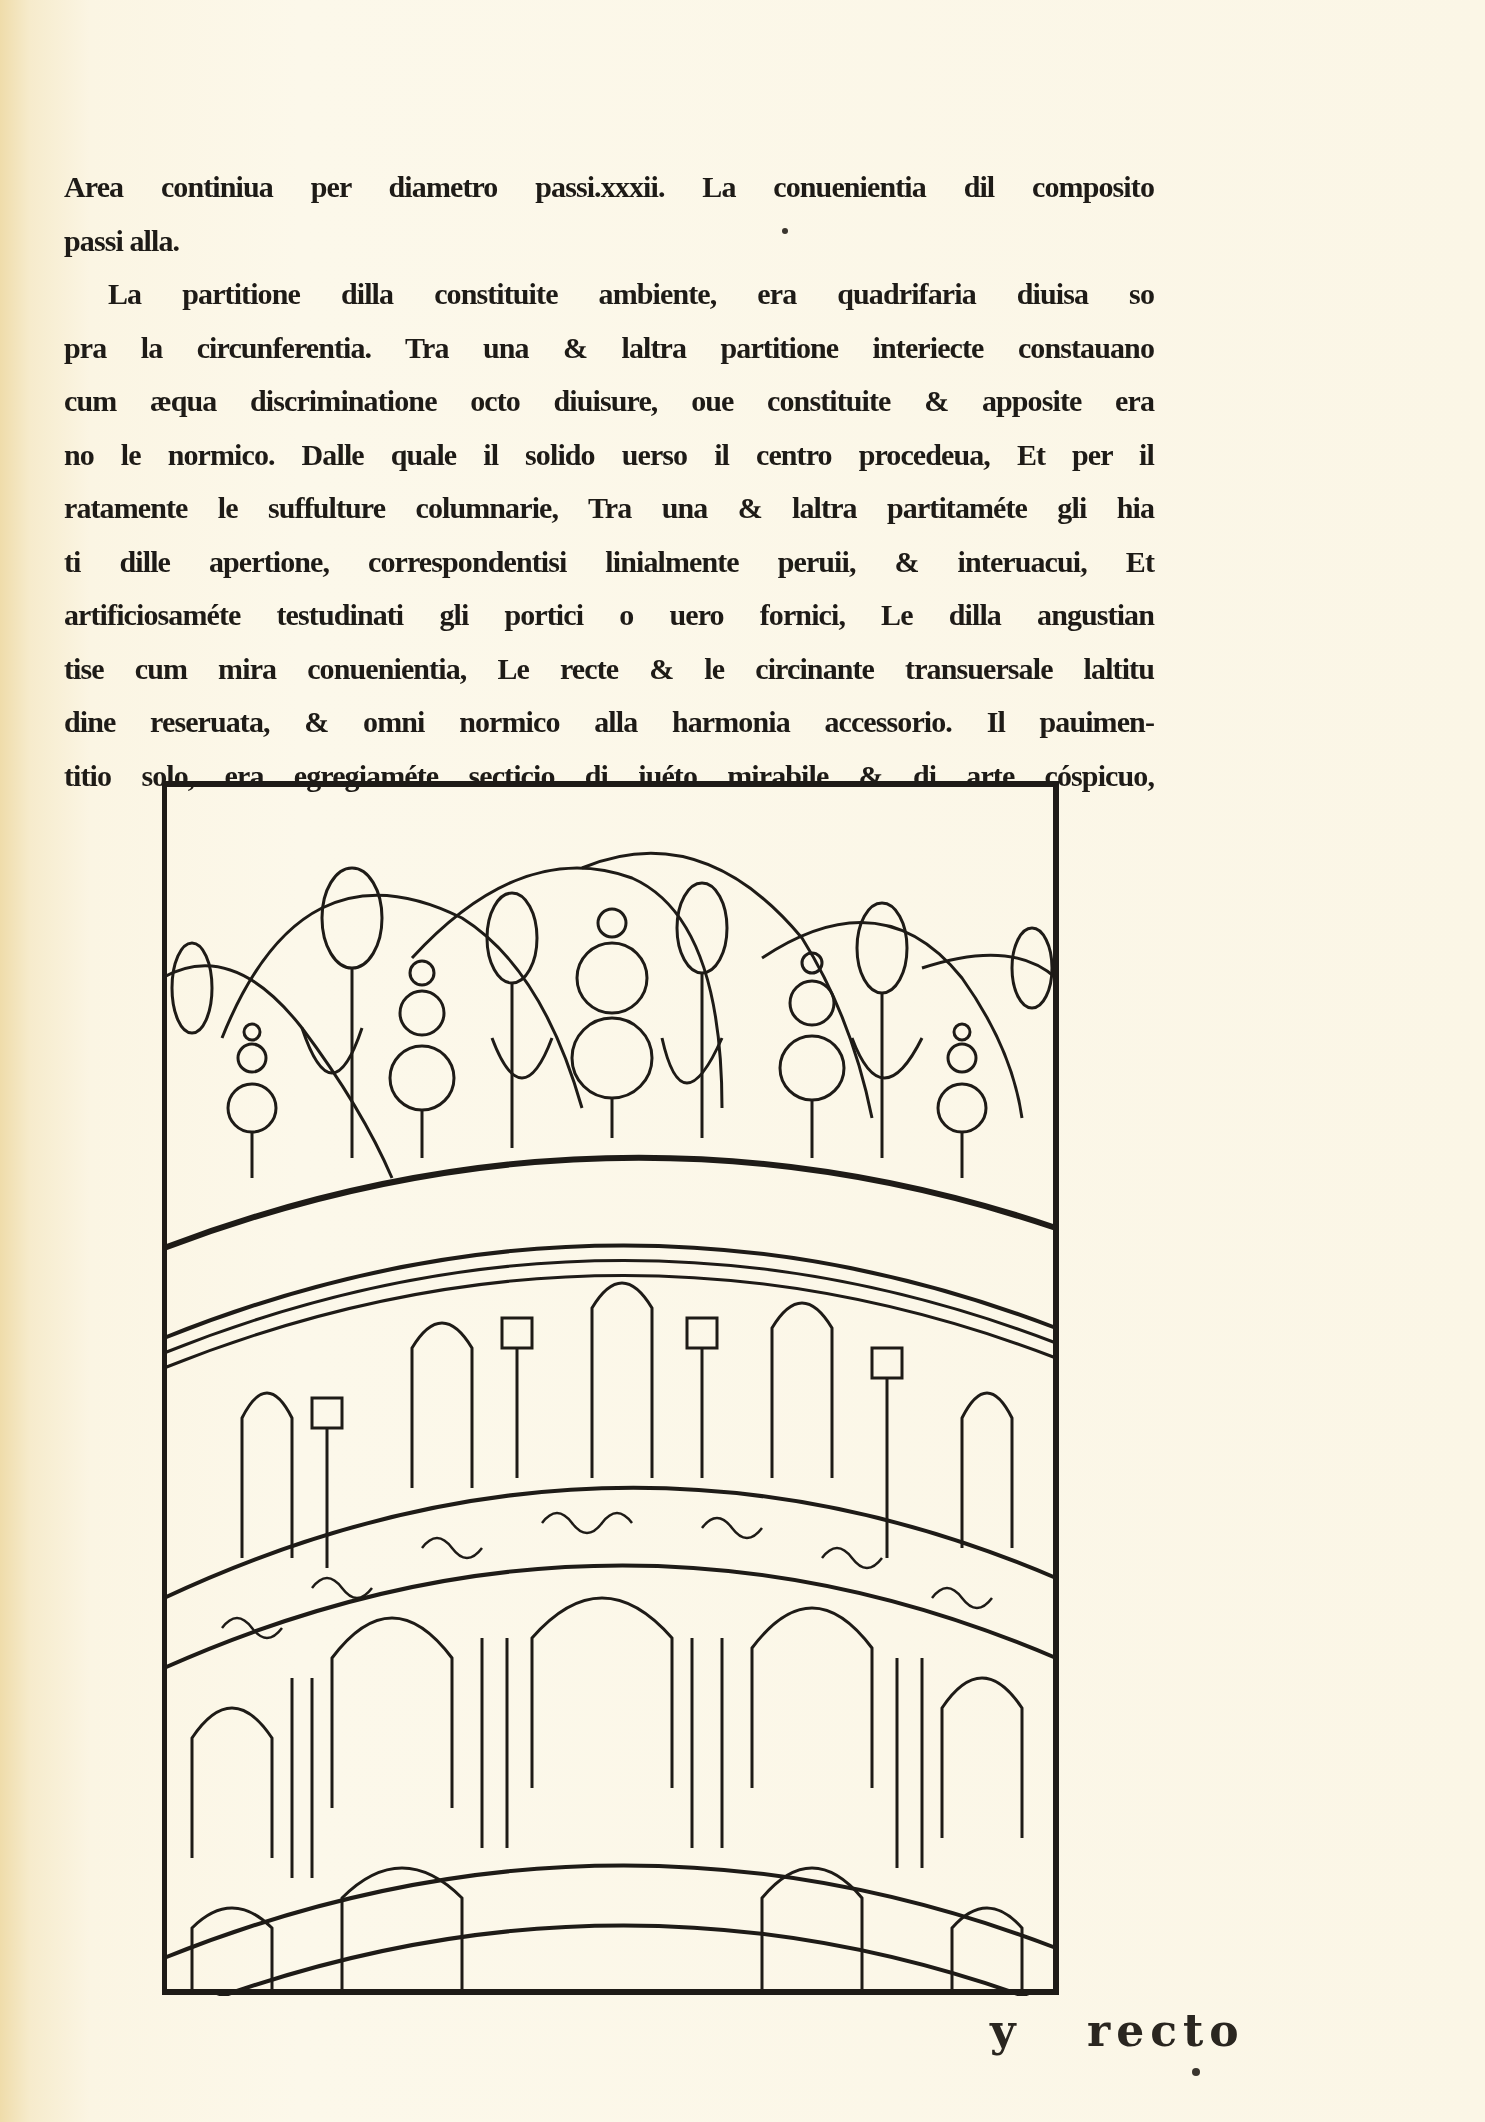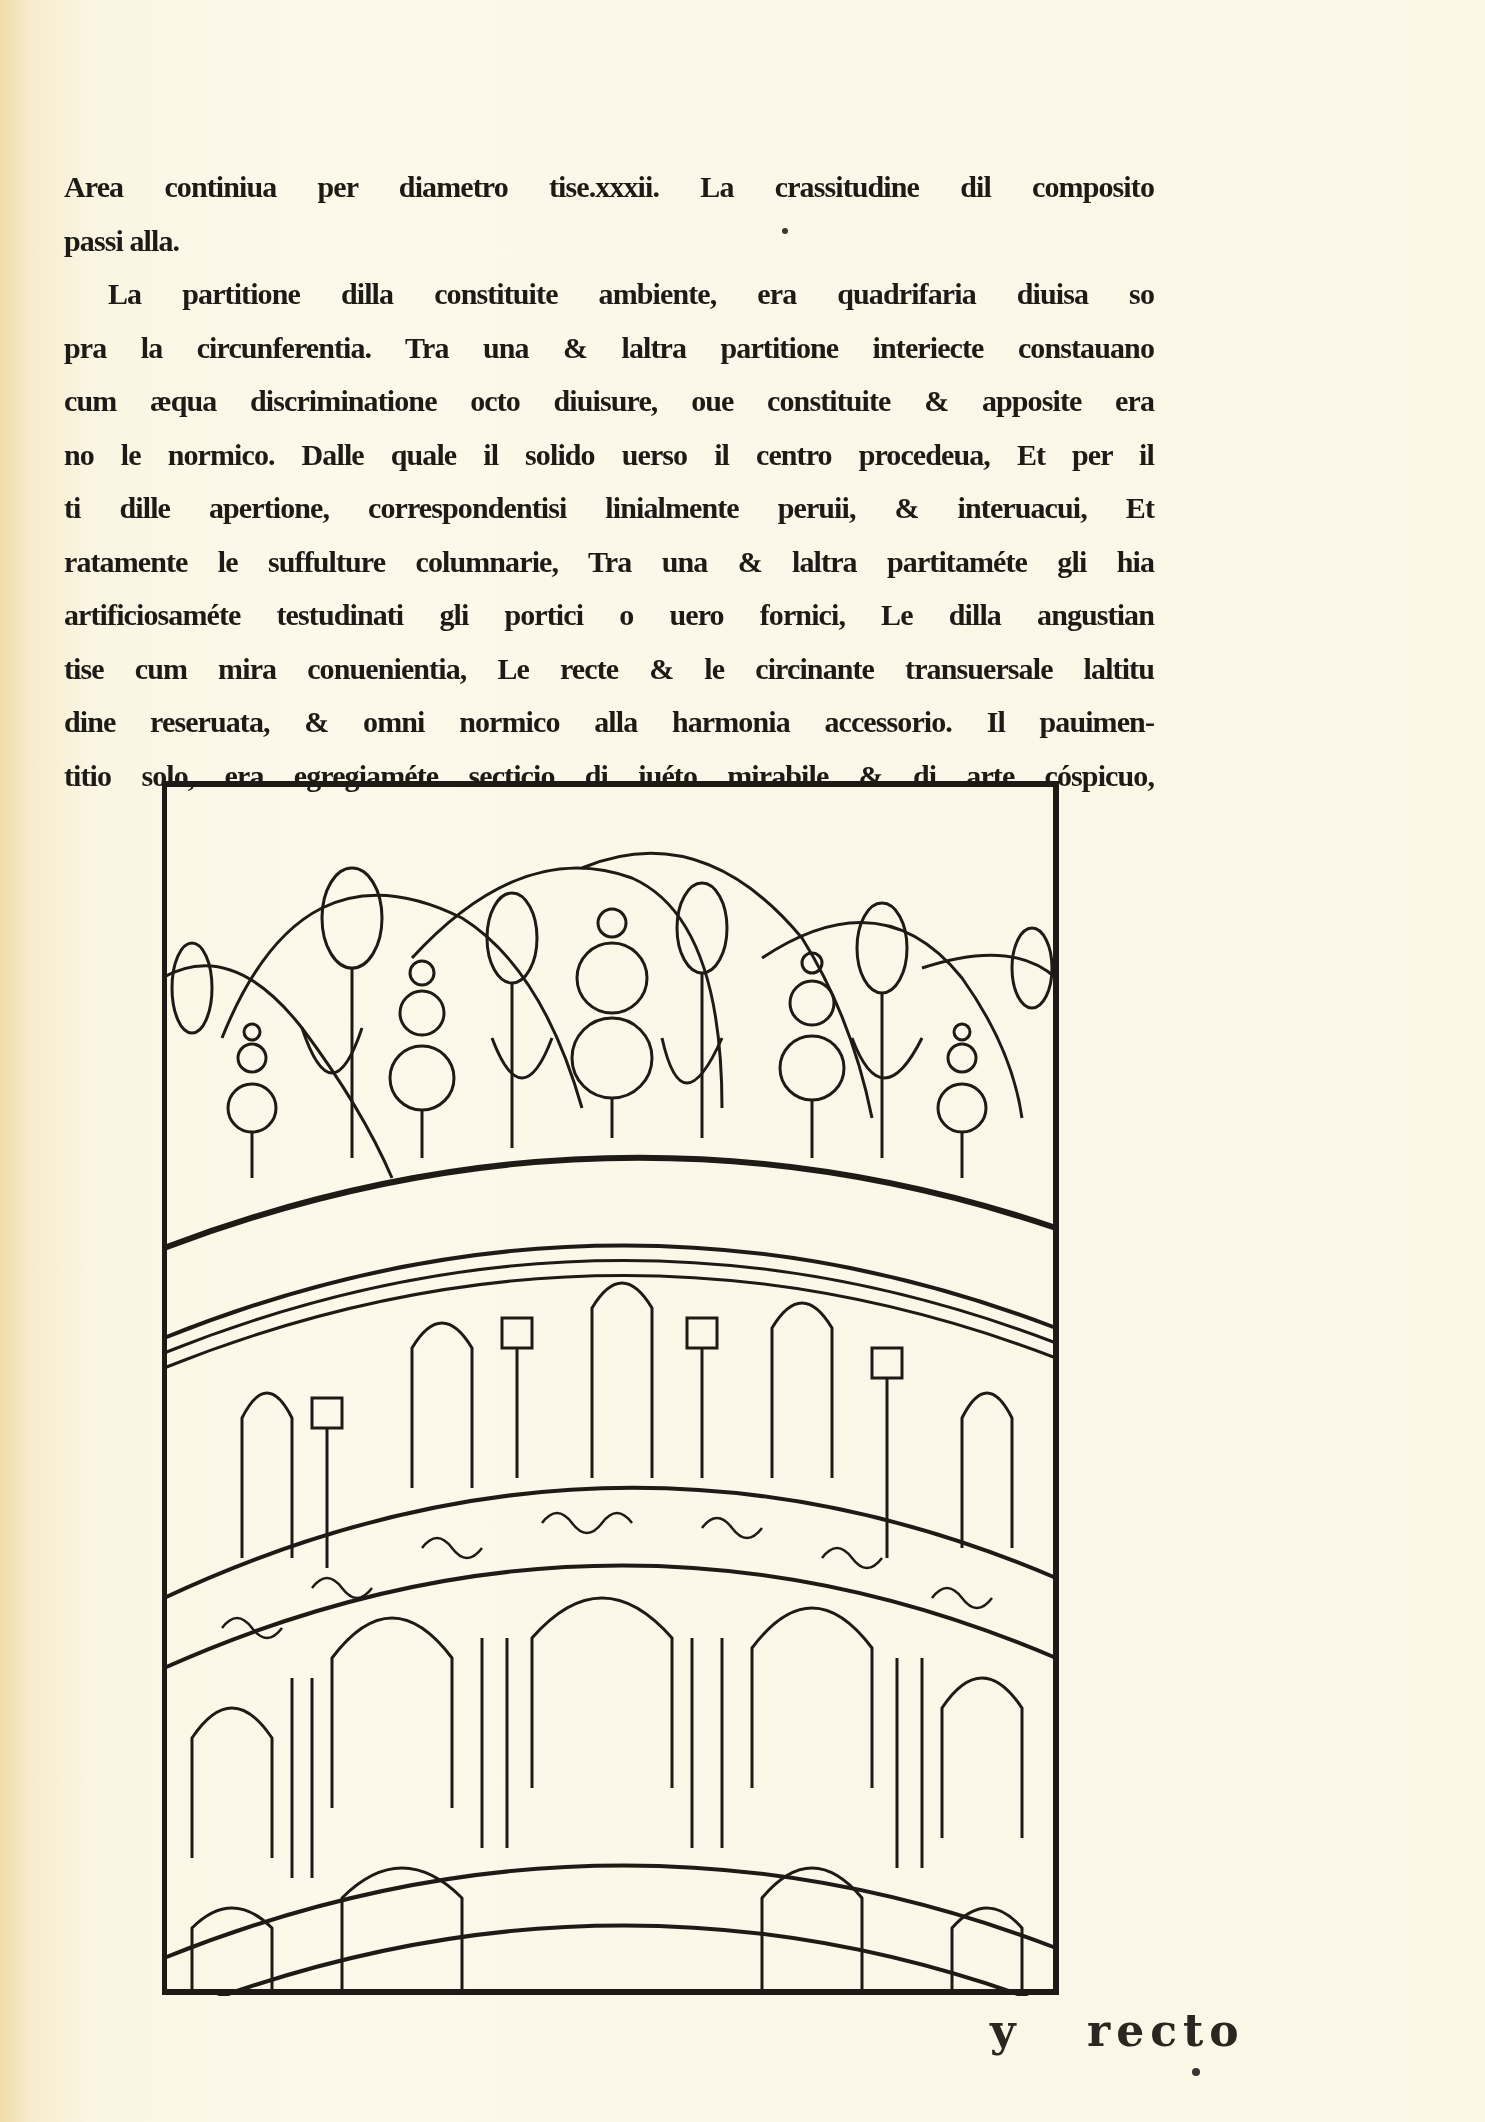--- a/index.html
+++ b/index.html
@@ -35,28 +35,28 @@
   .sig-letter { left: 990px; }
   .sig-number { left: 1087px; letter-spacing: 6px; }
   .speck { position: absolute; width: 6px; height: 6px; border-radius: 50%; background: #3a352e; }
 </style>
 </head>
 <body>
 
 <div class="page">
 
   <div class="text-block">
-    <div class="text-line">Area continiua per diametro tise.xxxii. La crassitudine dil composito</div>
+    <div class="text-line">Area continiua per diametro passi.xxxii. La conuenientia dil composito</div>
     <div class="text-line short">passi alla.</div>
     <div class="text-line indent">La partitione dilla constituite ambiente, era quadrifaria diuisa so</div>
     <div class="text-line">pra la circunferentia. Tra una &amp; laltra partitione interiecte constauano</div>
     <div class="text-line">cum æqua discriminatione octo diuisure, oue constituite &amp; apposite era</div>
     <div class="text-line">no le normico. Dalle quale il solido uerso il centro procedeua, Et per il</div>
+    <div class="text-line">ratamente le suffulture columnarie, Tra una &amp; laltra partitaméte gli hia</div>
     <div class="text-line">ti dille apertione, correspondentisi linialmente peruii, &amp; interuacui, Et</div>
-    <div class="text-line">ratamente le suffulture columnarie, Tra una &amp; laltra partitaméte gli hia</div>
     <div class="text-line">artificiosaméte testudinati gli portici o uero fornici, Le dilla angustian</div>
     <div class="text-line">tise cum mira conuenientia, Le recte &amp; le circinante transuersale laltitu</div>
     <div class="text-line">dine reseruata, &amp; omni normico alla harmonia accessorio. Il pauimen-</div>
     <div class="text-line">titio solo, era egregiaméte secticio di iuéto mirabile &amp; di arte cóspicuo,</div>
   </div>
 
   <div class="speck" style="left:782px; top:228px;"></div>
 
   <div class="woodcut">
     <svg viewBox="0 0 898 1218" fill="none" stroke="#1e1b17" stroke-width="3">

